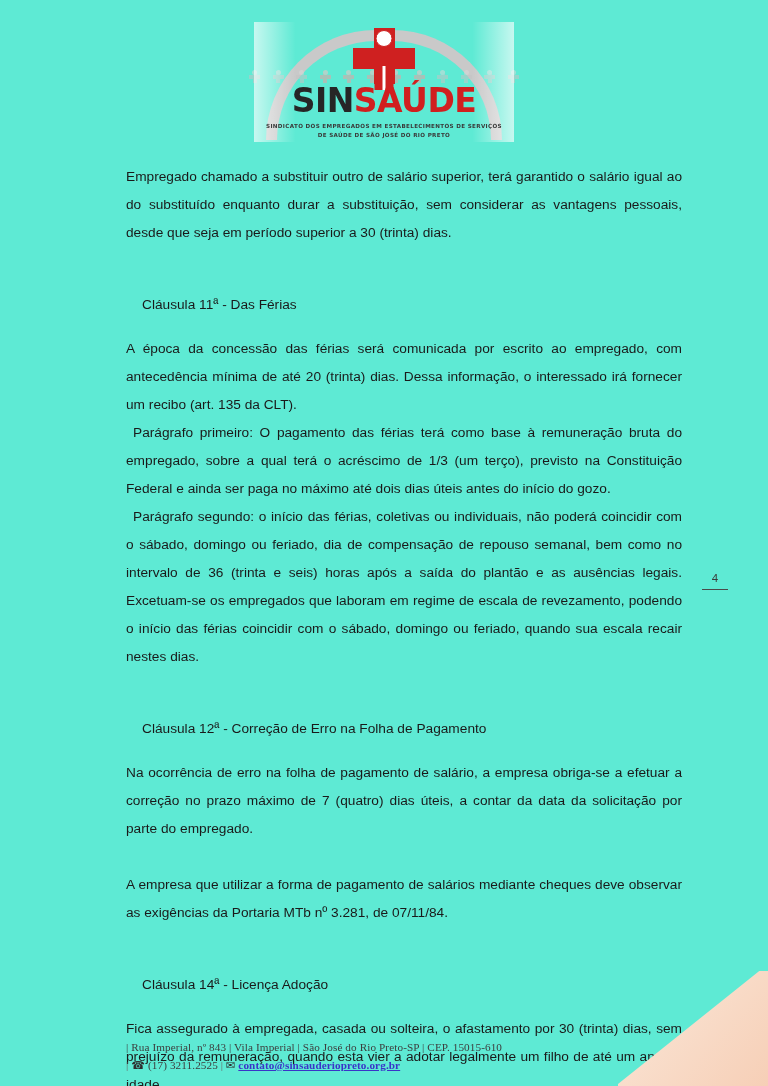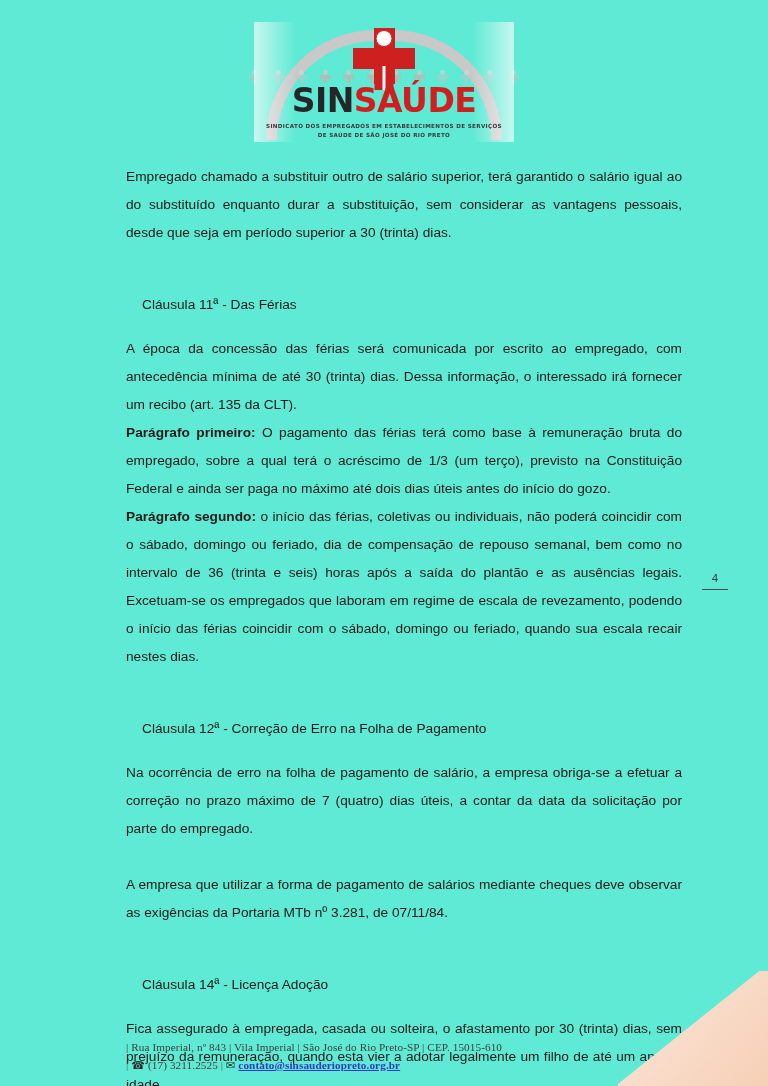--- a/index.html
+++ b/index.html
@@ -211,21 +211,21 @@
     margin: 0;
     text-align: justify;
   }
   .heading {
     margin: 16px;
     font-weight: normal;
     font-size: 13.7px;
     line-height: 28px;
     text-align: left;
   }
-  .lead { font-weight: bold; }
+  .lead { font-weight: normal; margin-left: 7px; }
   .gap { height: 28px; }
 
   
   .page-number {
     position: absolute;
     right: 36px;
     top: 572px;
     width: 34px;
     text-align: center;
     font-size: 11.5px;
@@ -365,21 +365,21 @@
     <div class="rule"></div>
   </div>
 
   <div class="content">
 
     <p class="para">Empregado chamado a substituir outro de salário superior, terá garantido o salário igual ao do substituído enquanto durar a substituição, sem considerar as vantagens pessoais, desde que seja em período superior a 30 (trinta) dias.</p>
 
     <div class="gap"></div>
 
     <p class="heading">Cláusula 11ª - Das Férias</p>
-    <p class="para">A época da concessão das férias será comunicada por escrito ao empregado, com antecedência mínima de até 30 (trinta) dias. Dessa informação, o interessado irá fornecer um recibo (art. 135 da CLT).</p>
+    <p class="para">A época da concessão das férias será comunicada por escrito ao empregado, com antecedência mínima de até 20 (trinta) dias. Dessa informação, o interessado irá fornecer um recibo (art. 135 da CLT).</p>
     <p class="para"><span class="lead">Parágrafo primeiro:</span><span> O pagamento das férias terá como base à remuneração bruta do empregado, sobre a qual terá o acréscimo de 1/3 (um terço), previsto na Constituição Federal e ainda ser paga no máximo até dois dias úteis antes do início do gozo.</span></p>
     <p class="para"><span class="lead">Parágrafo segundo:</span><span> o início das férias, coletivas ou individuais, não poderá coincidir com o sábado, domingo ou feriado, dia de compensação de repouso semanal, bem como no intervalo de 36 (trinta e seis) horas após a saída do plantão e as ausências legais. Excetuam-se os empregados que laboram em regime de escala de revezamento, podendo o início das férias coincidir com o sábado, domingo ou feriado, quando sua escala recair nestes dias.</span></p>
 
     <div class="gap"></div>
 
     <p class="heading">Cláusula 12ª - Correção de Erro na Folha de Pagamento</p>
     <p class="para">Na ocorrência de erro na folha de pagamento de salário, a empresa obriga-se a efetuar a correção no prazo máximo de 7 (quatro) dias úteis, a contar da data da solicitação por parte do empregado.</p>
 
     <div class="gap"></div>
 

